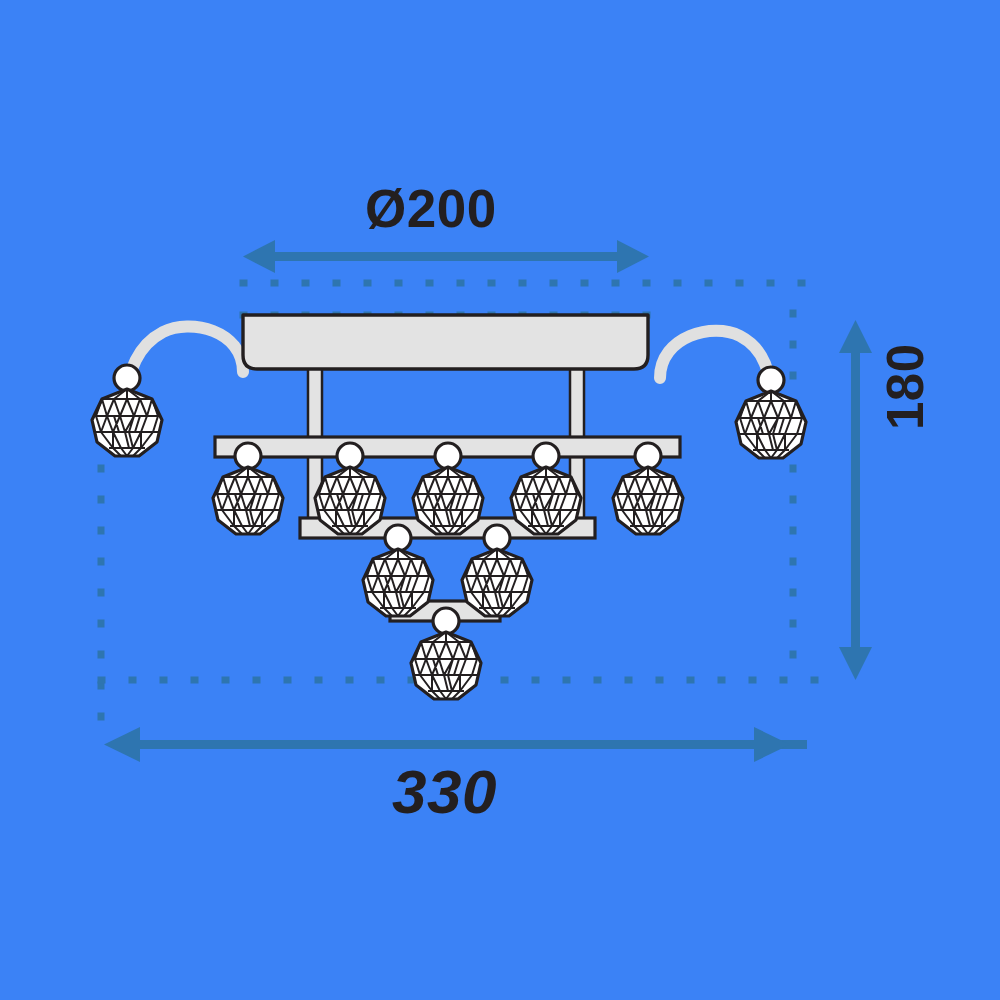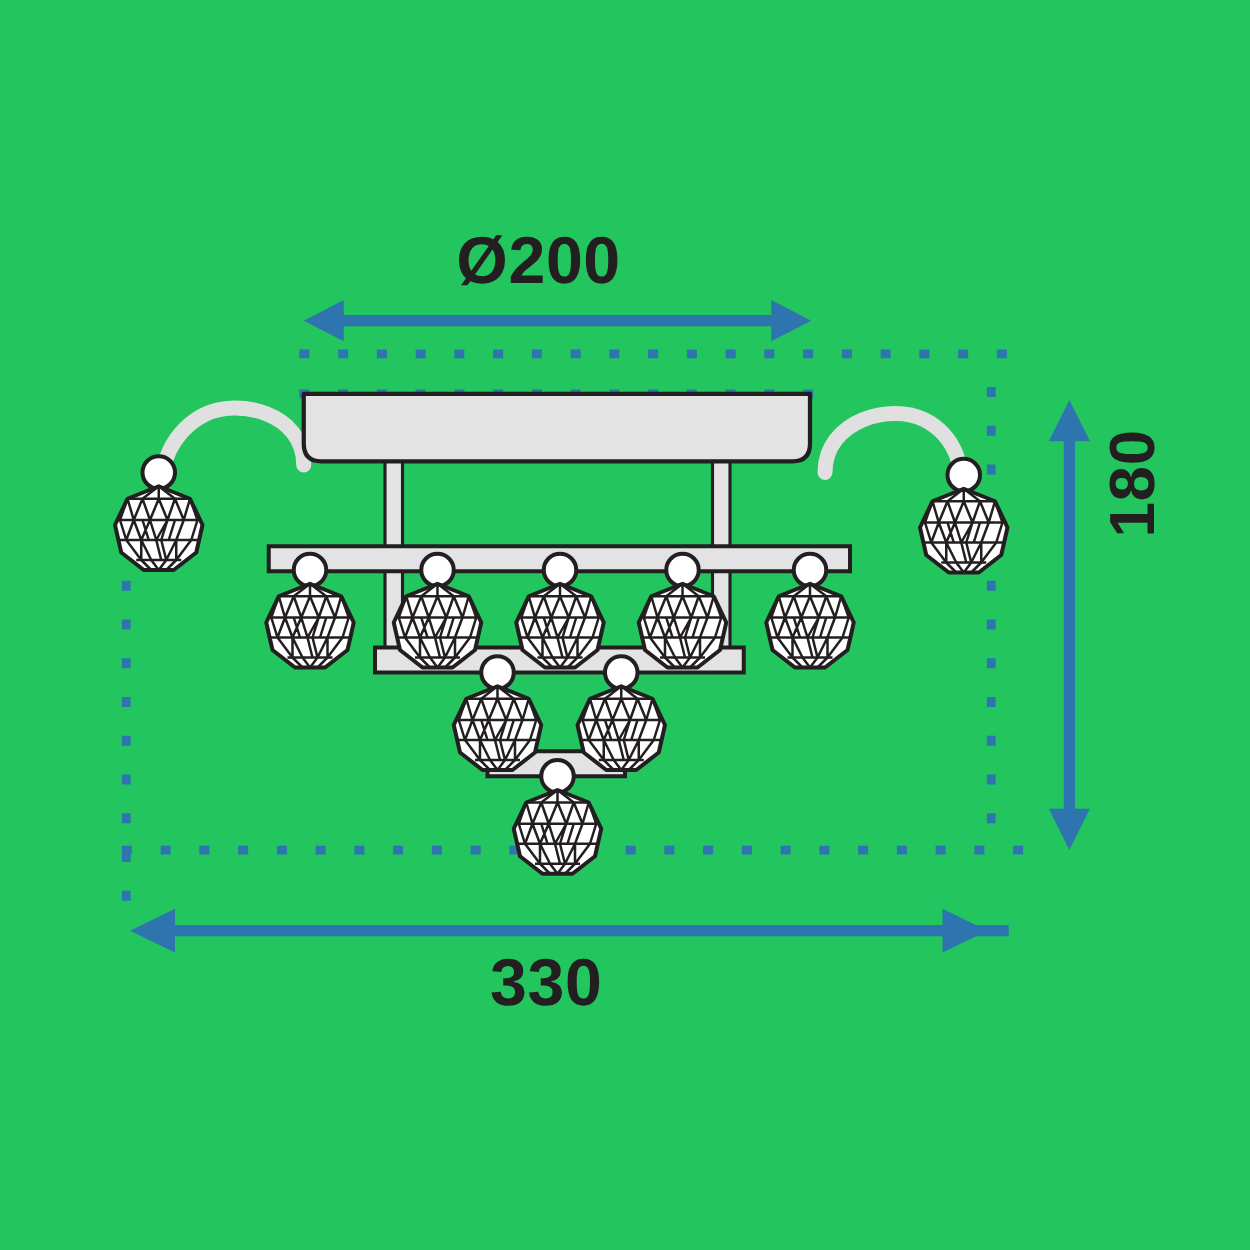--- a/index.html
+++ b/index.html
@@ -11,21 +11,21 @@
     width: 1000px;
     height: 1000px;
     font-family: "Liberation Sans", sans-serif;
     overflow: hidden;
     position: relative;
   }
   #stage {
     position: relative;
     width: 1000px;
     height: 1000px;
-    background: #22c55e;
+    background: #3b82f6;
   }
   #drawing {
     position: absolute;
     left: 0;
     top: 0;
     width: 1000px;
     height: 1000px;
   }
   .dim-label {
     position: absolute;
@@ -43,21 +43,22 @@
   #label-height {
     left: 876px;
     top: 430px;
     font-size: 51px;
     transform: rotate(-90deg);
     transform-origin: left top;
   }
   #label-width {
     left: 392px;
     top: 756px;
-    font-size: 53px;
+    font-size: 62px;
+    font-style: italic;
   }
 </style>
 </head>
 <body>
 
 <div id="stage">
 
   <svg id="drawing" viewBox="0 0 1000 1000">
     <defs>
 

